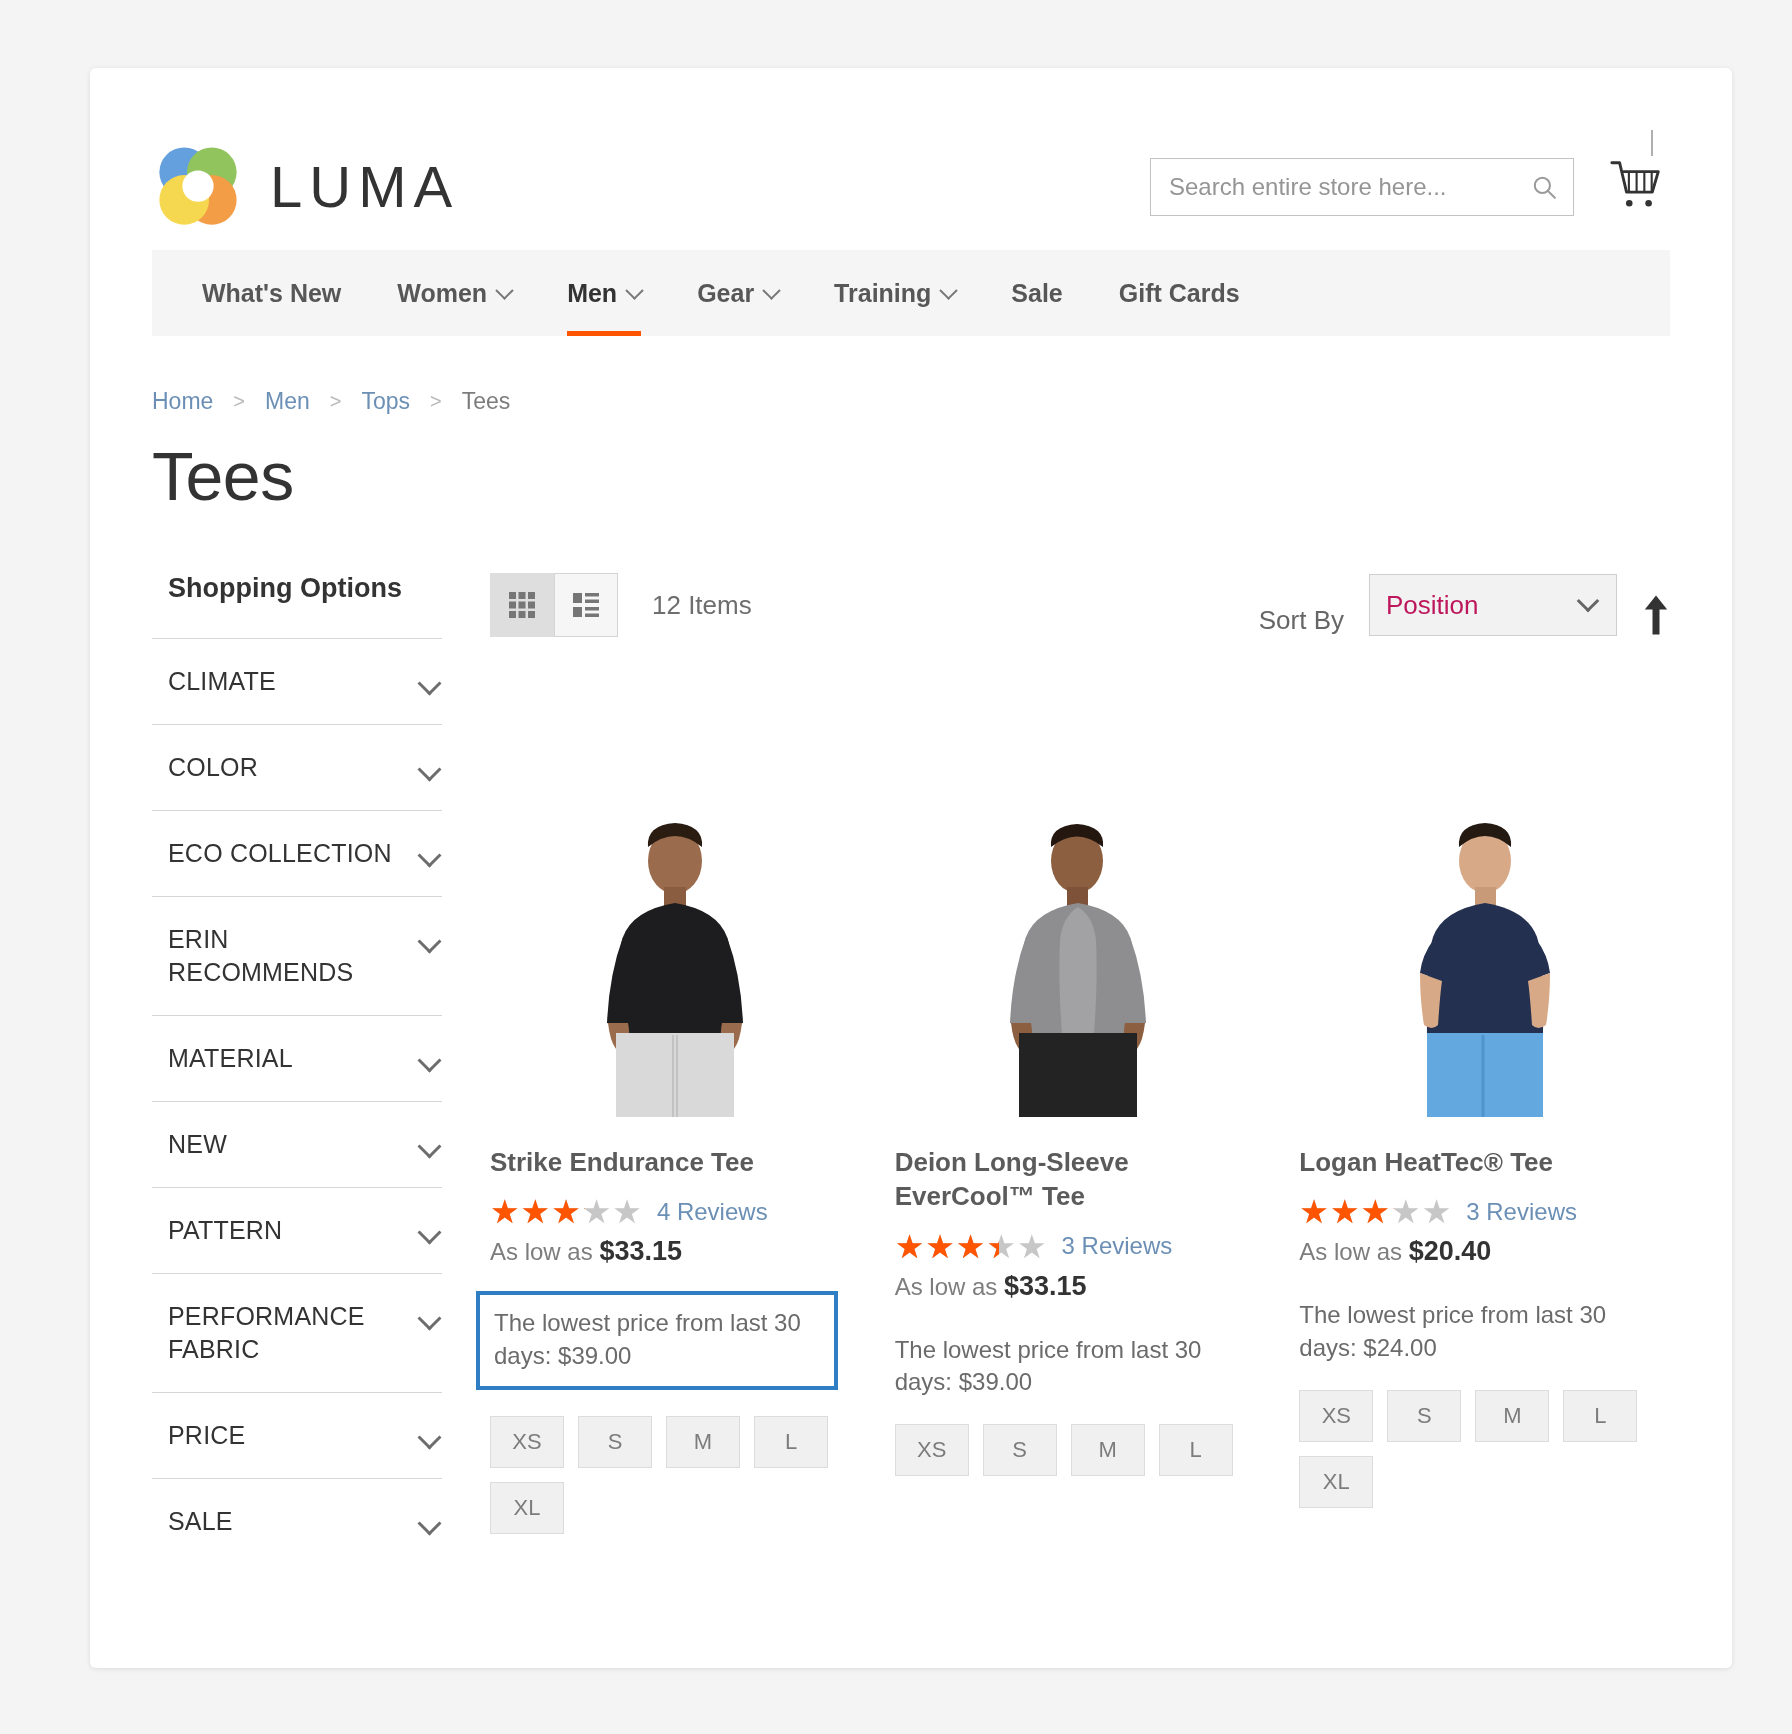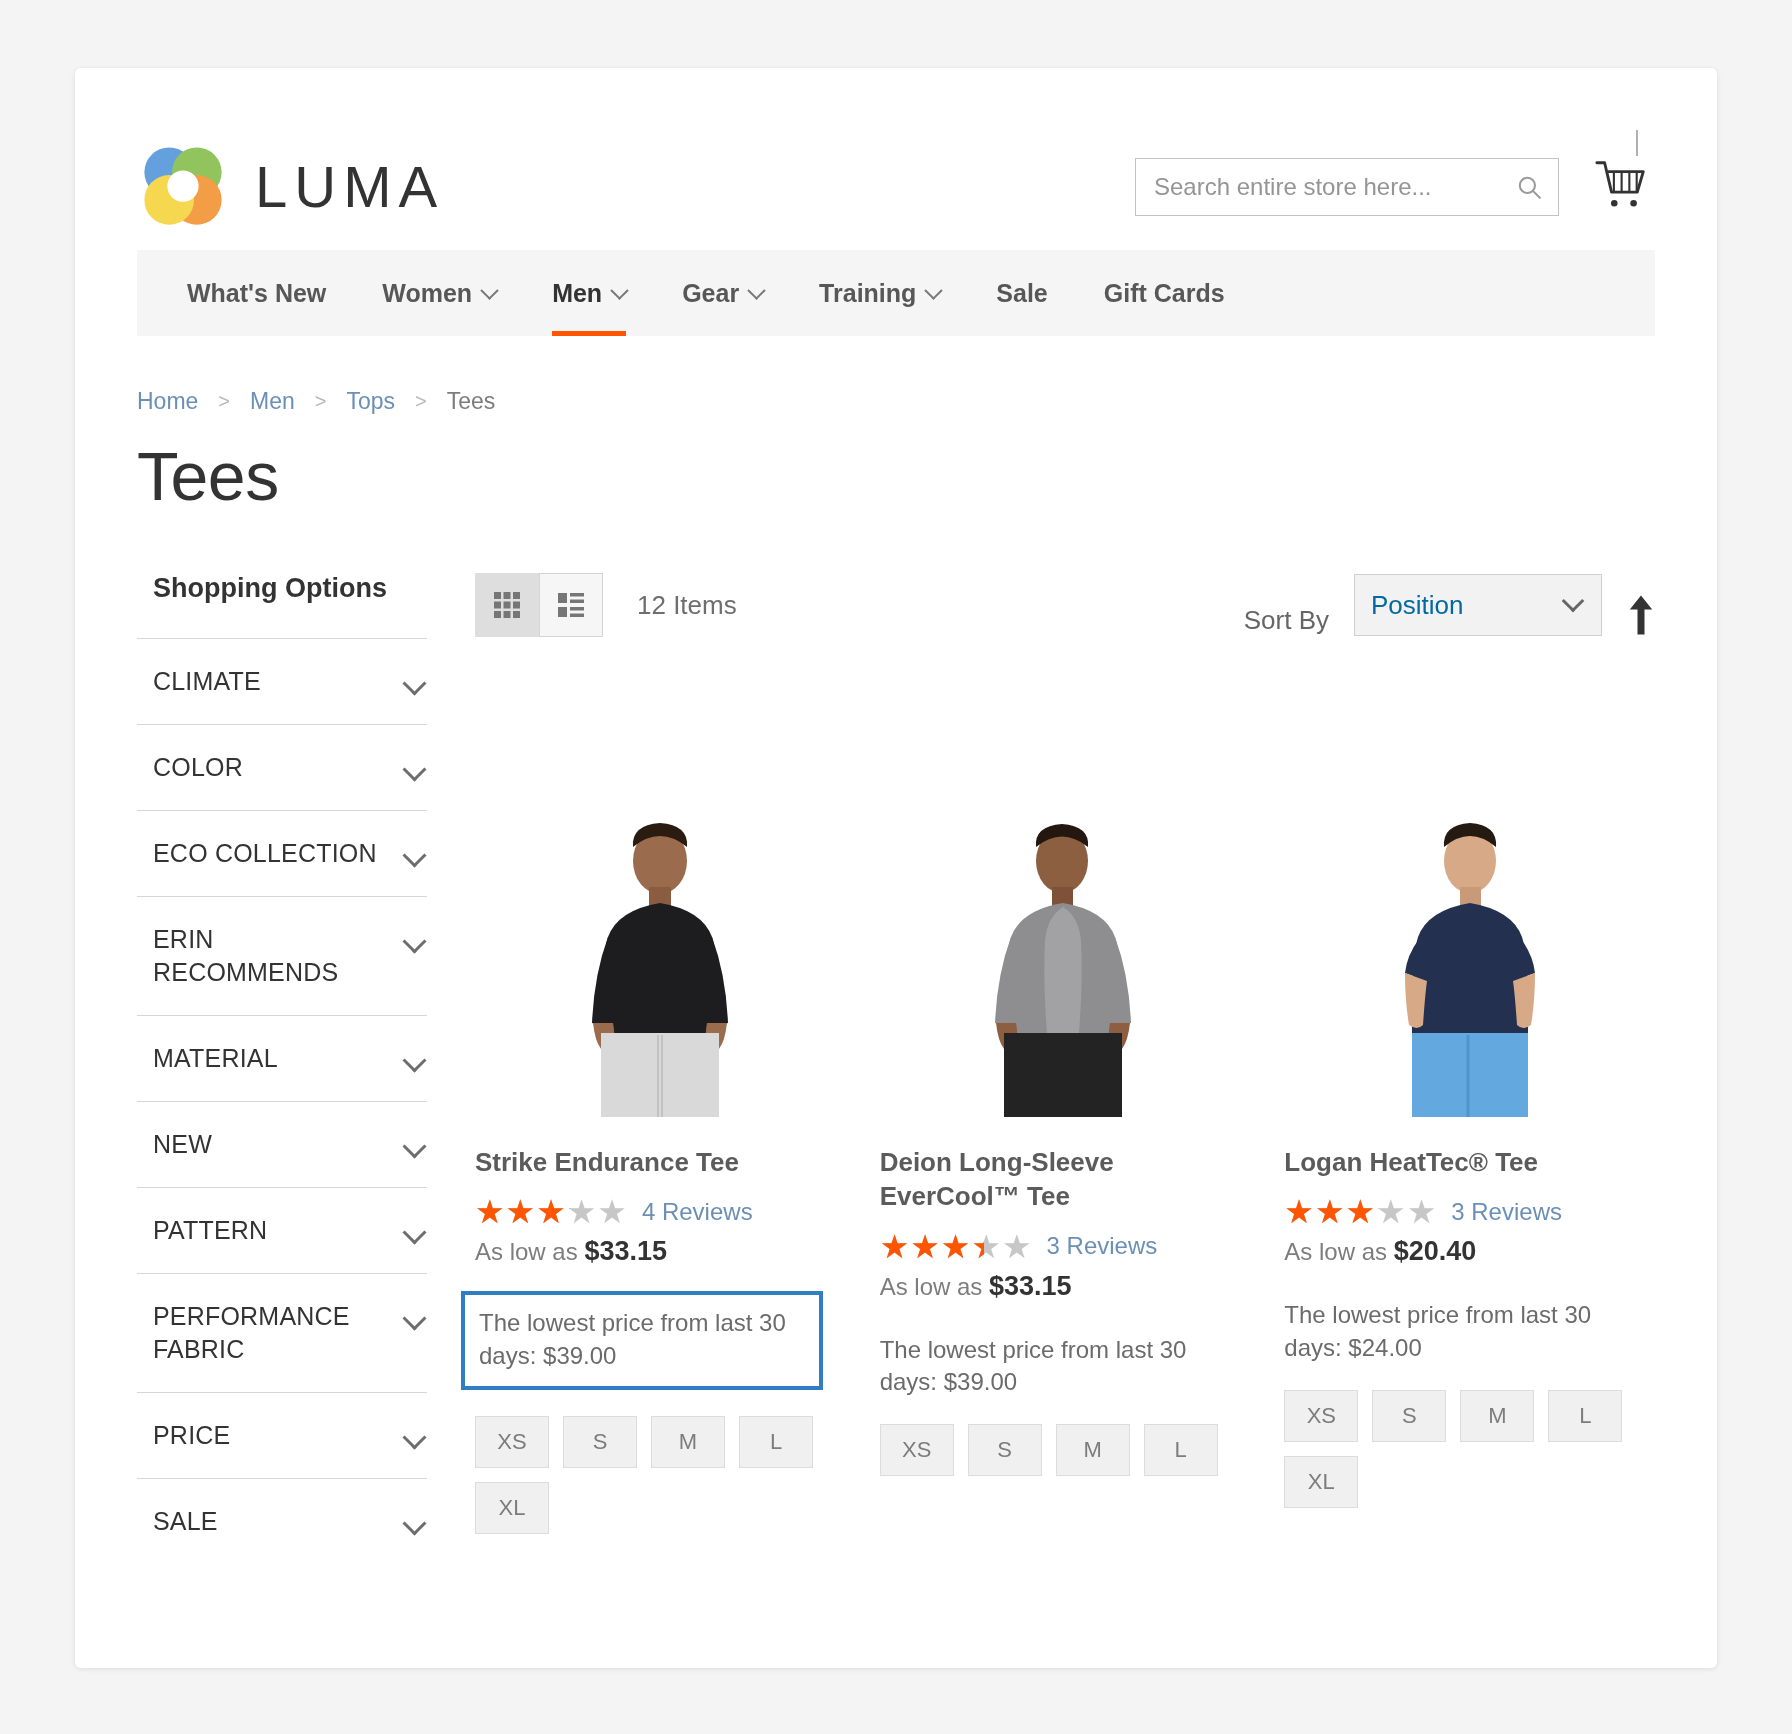--- a/index.html
+++ b/index.html
@@ -5,21 +5,21 @@
 <style>
   *{box-sizing:border-box;margin:0;padding:0;}
   html,body{width:1792px;height:1734px;}
   body{
     background:#f4f4f4;
     font-family:"Liberation Sans","DejaVu Sans",sans-serif;
     -webkit-font-smoothing:antialiased;
   }
   .page-frame{
     position:absolute;
-    left:75px; top:68px;
+    left:90px; top:68px;
     width:1642px; height:1600px;
     background:#ffffff;
     border-radius:6px;
     box-shadow:0 1px 5px rgba(0,0,0,.10);
     overflow:hidden;
   }
   .inner{
     position:relative;
     width:100%;
     padding:0 0 0 0;
@@ -182,21 +182,21 @@
     display:flex;align-items:flex-end;gap:25px;
   }
   .sort-label{font-size:26px;color:#666;}
   .sort-select{
     position:relative;
     width:248px;height:62px;
     background:#f2f2f2;
     border:1px solid #cfcfcf;
     display:flex;align-items:center;
     padding:0 16px;
-    font-size:26px;color:#0369a1;
+    font-size:26px;color:#be185d;
     cursor:pointer;
   }
   .sort-select .f-chev{
     position:absolute;right:20px;top:18px;
     margin:0;width:16px;height:16px;
     border-right-width:3px;border-bottom-width:3px;
     border-color:#666;
   }
   .sort-dir{cursor:pointer;width:28px;height:42px;flex:none;}
 

